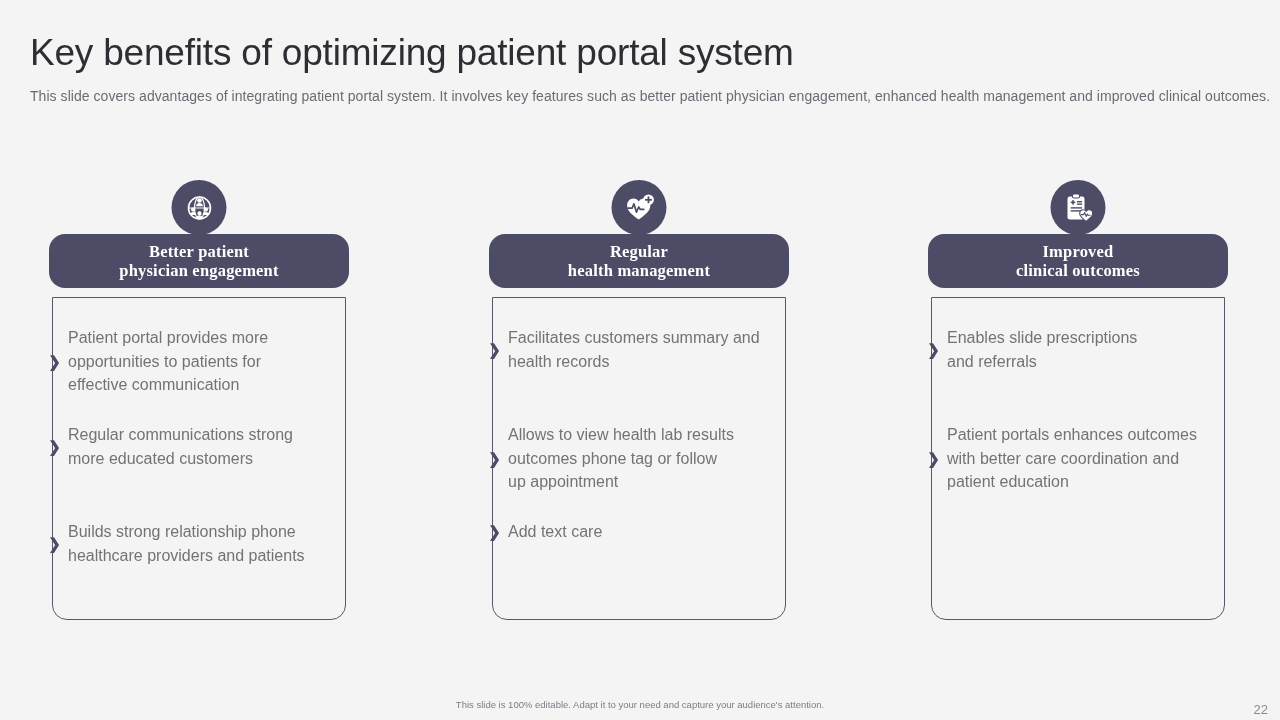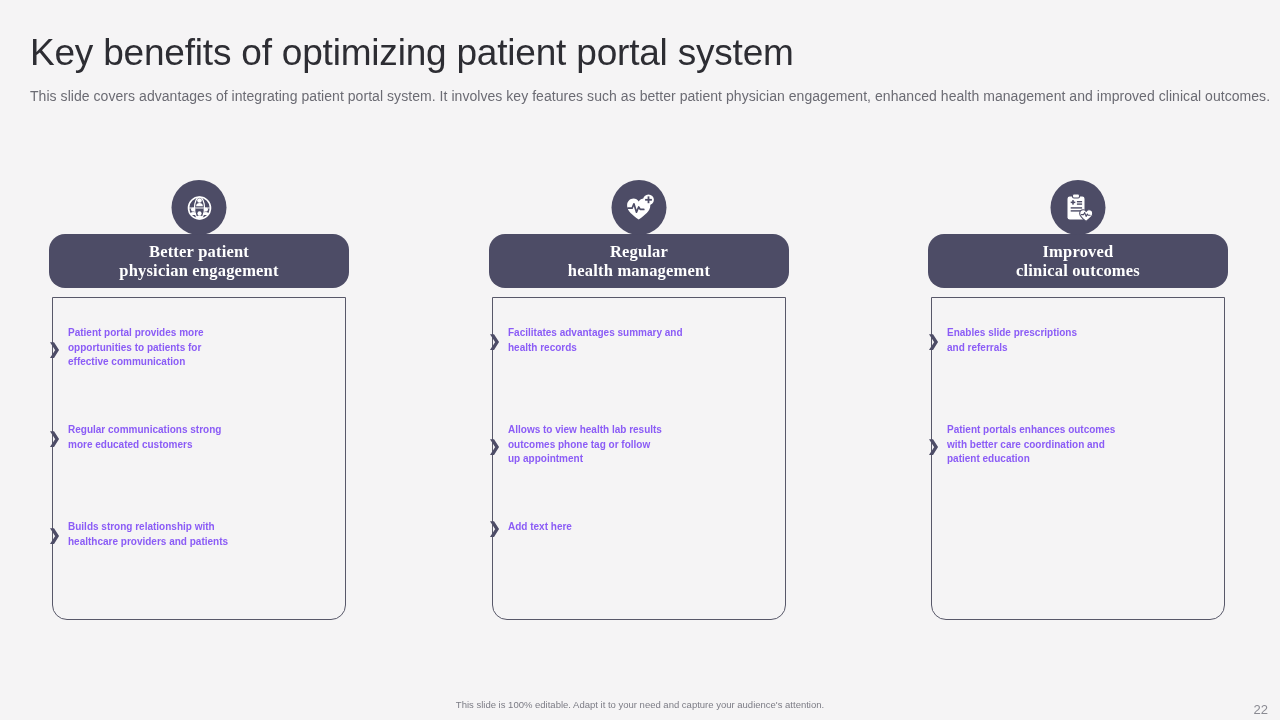--- a/index.html
+++ b/index.html
@@ -119,25 +119,24 @@
     line-height:1;
     color:#4d4c66;
     font-weight:bold;
     letter-spacing:-5px;
     text-indent:-2px;
   }
   .bullet-text {
     flex:1 1 auto;
     padding-left:4px;
     padding-right:6px;
-    font-size:10px;
+    font-size:16px;
     line-height:1.47;
-    color:#8b5cf6;
+    color:#737373;
     white-space:pre-line;
-    font-weight:bold;
   }
 
   
   .footer-note {
     position:absolute;
     left:0; right:0;
     bottom:10px;
     text-align:center;
     font-size:9.5px;
     color:#7c7c85;
@@ -185,21 +184,21 @@
 opportunities to patients for
 effective communication</span>
       </div>
       <div class="bullet" style="top:125px">
         <span class="bullet-marker">❯</span>
         <span class="bullet-text">Regular communications  strong
 more educated customers</span>
       </div>
       <div class="bullet" style="top:222px">
         <span class="bullet-marker">❯</span>
-        <span class="bullet-text">Builds strong relationship with
+        <span class="bullet-text">Builds strong relationship phone
 healthcare providers and patients</span>
       </div>
     </div>
   </div>
 
   <div class="column col-1">
     <div class="icon-badge">
       <svg width="32" height="30" viewBox="0 0 32 30" aria-hidden="true">
         <path d="M15.2 26.5C9 21.8 3.6 18 3.6 12.4 3.6 8.4 6.5 5.6 10 5.6c2.2 0 4.1 1.1 5.2 2.8 1.1-1.7 3-2.8 5.2-2.8 3.5 0 6.4 2.8 6.4 6.8 0 5.6-5.4 9.4-11.6 14.1z" fill="#ffffff"></path>
         <path d="M4.4 15.2h4.2l1.8-4.4 2.6 8.4 2.2-5.2 1.5 2.4h3.6" fill="none" stroke="#4d4c66" stroke-width="1.7" stroke-linejoin="round" stroke-linecap="round"></path>
@@ -208,32 +207,32 @@
         <rect x="21.6" y="5.9" width="6.8" height="1.8" fill="#4d4c66"></rect>
       </svg>
     </div>
     <div class="card-header">
       <div class="card-header-text">Regular
 health management</div>
     </div>
     <div class="card-body">
       <div class="bullet" style="top:28px">
         <span class="bullet-marker">❯</span>
-        <span class="bullet-text">Facilitates advantages  summary  and
+        <span class="bullet-text">Facilitates customers  summary  and
 health  records</span>
       </div>
       <div class="bullet" style="top:125px">
         <span class="bullet-marker">❯</span>
         <span class="bullet-text">Allows to view  health  lab results
 outcomes  phone tag or follow
 up appointment</span>
       </div>
       <div class="bullet" style="top:222px">
         <span class="bullet-marker">❯</span>
-        <span class="bullet-text">Add text here</span>
+        <span class="bullet-text">Add text care</span>
       </div>
     </div>
   </div>
 
   <div class="column col-2">
     <div class="icon-badge">
       <svg width="30" height="32" viewBox="0 0 30 32" aria-hidden="true">
         <rect x="4" y="4.5" width="17" height="23" rx="2.2" fill="#ffffff"></rect>
         <rect x="9" y="2" width="7" height="4" rx="1.4" fill="#ffffff" stroke="#4d4c66" stroke-width="1.1"></rect>
         <rect x="7.2" y="9.6" width="4.6" height="1.5" fill="#4d4c66"></rect>

